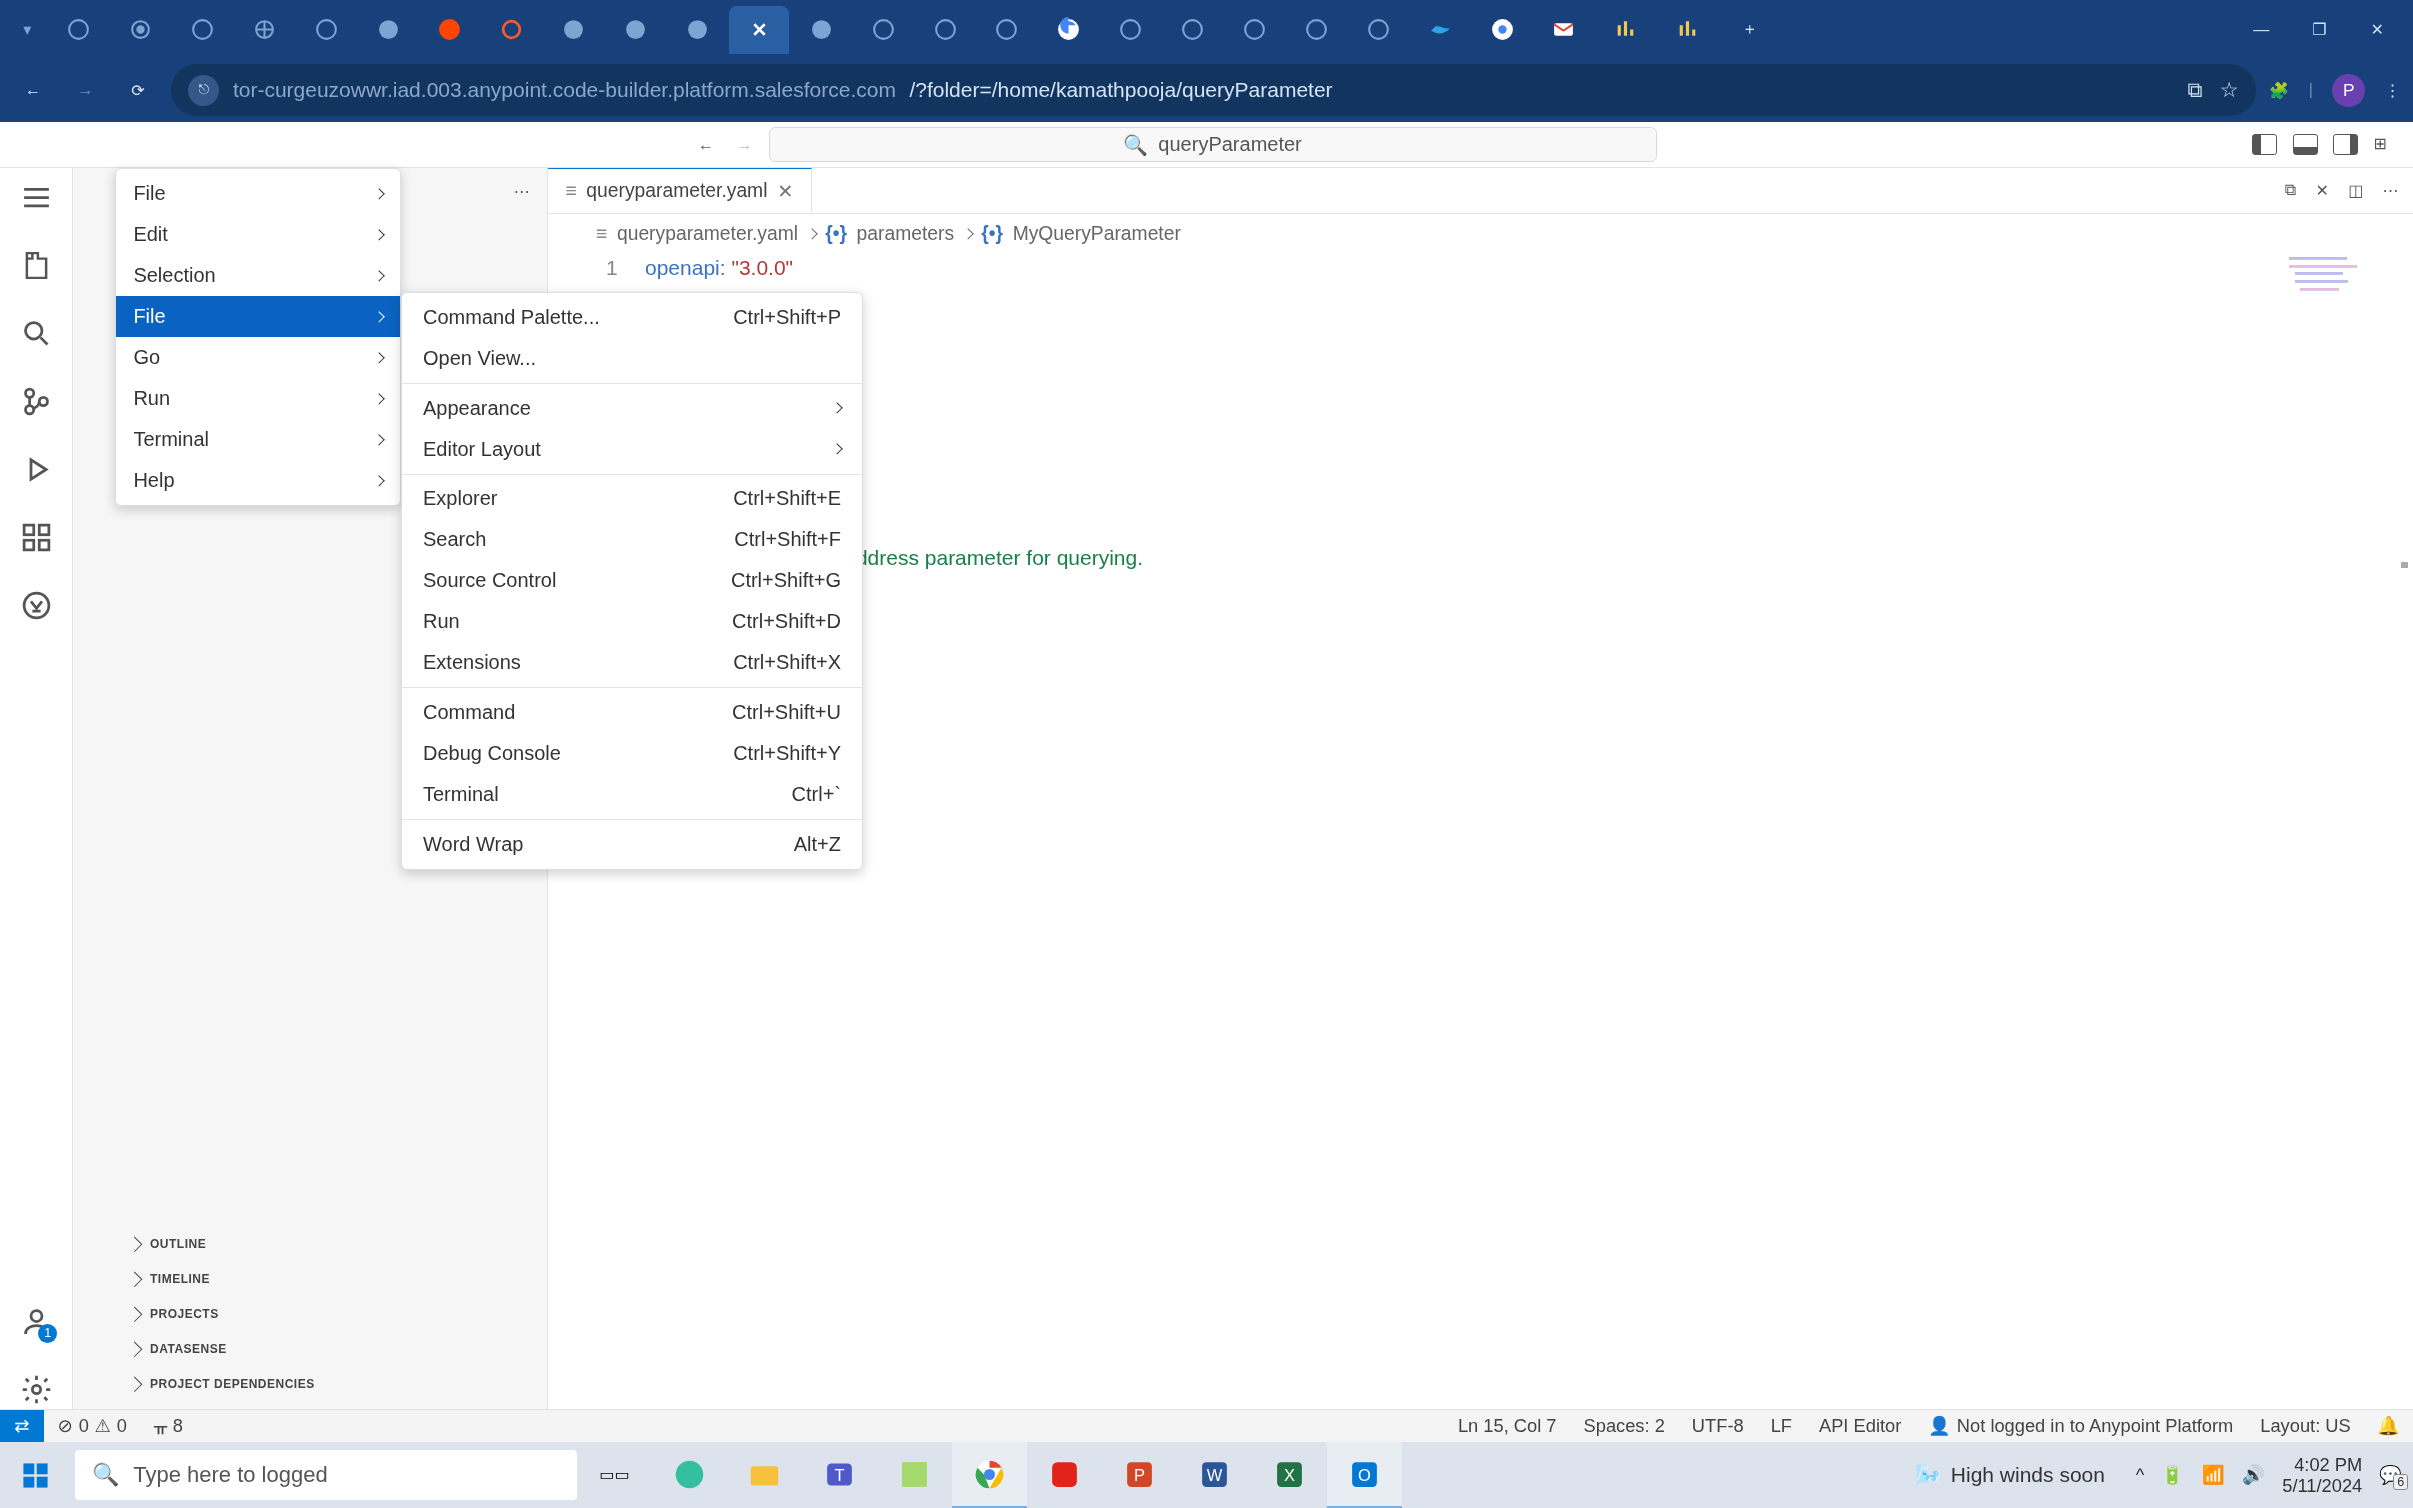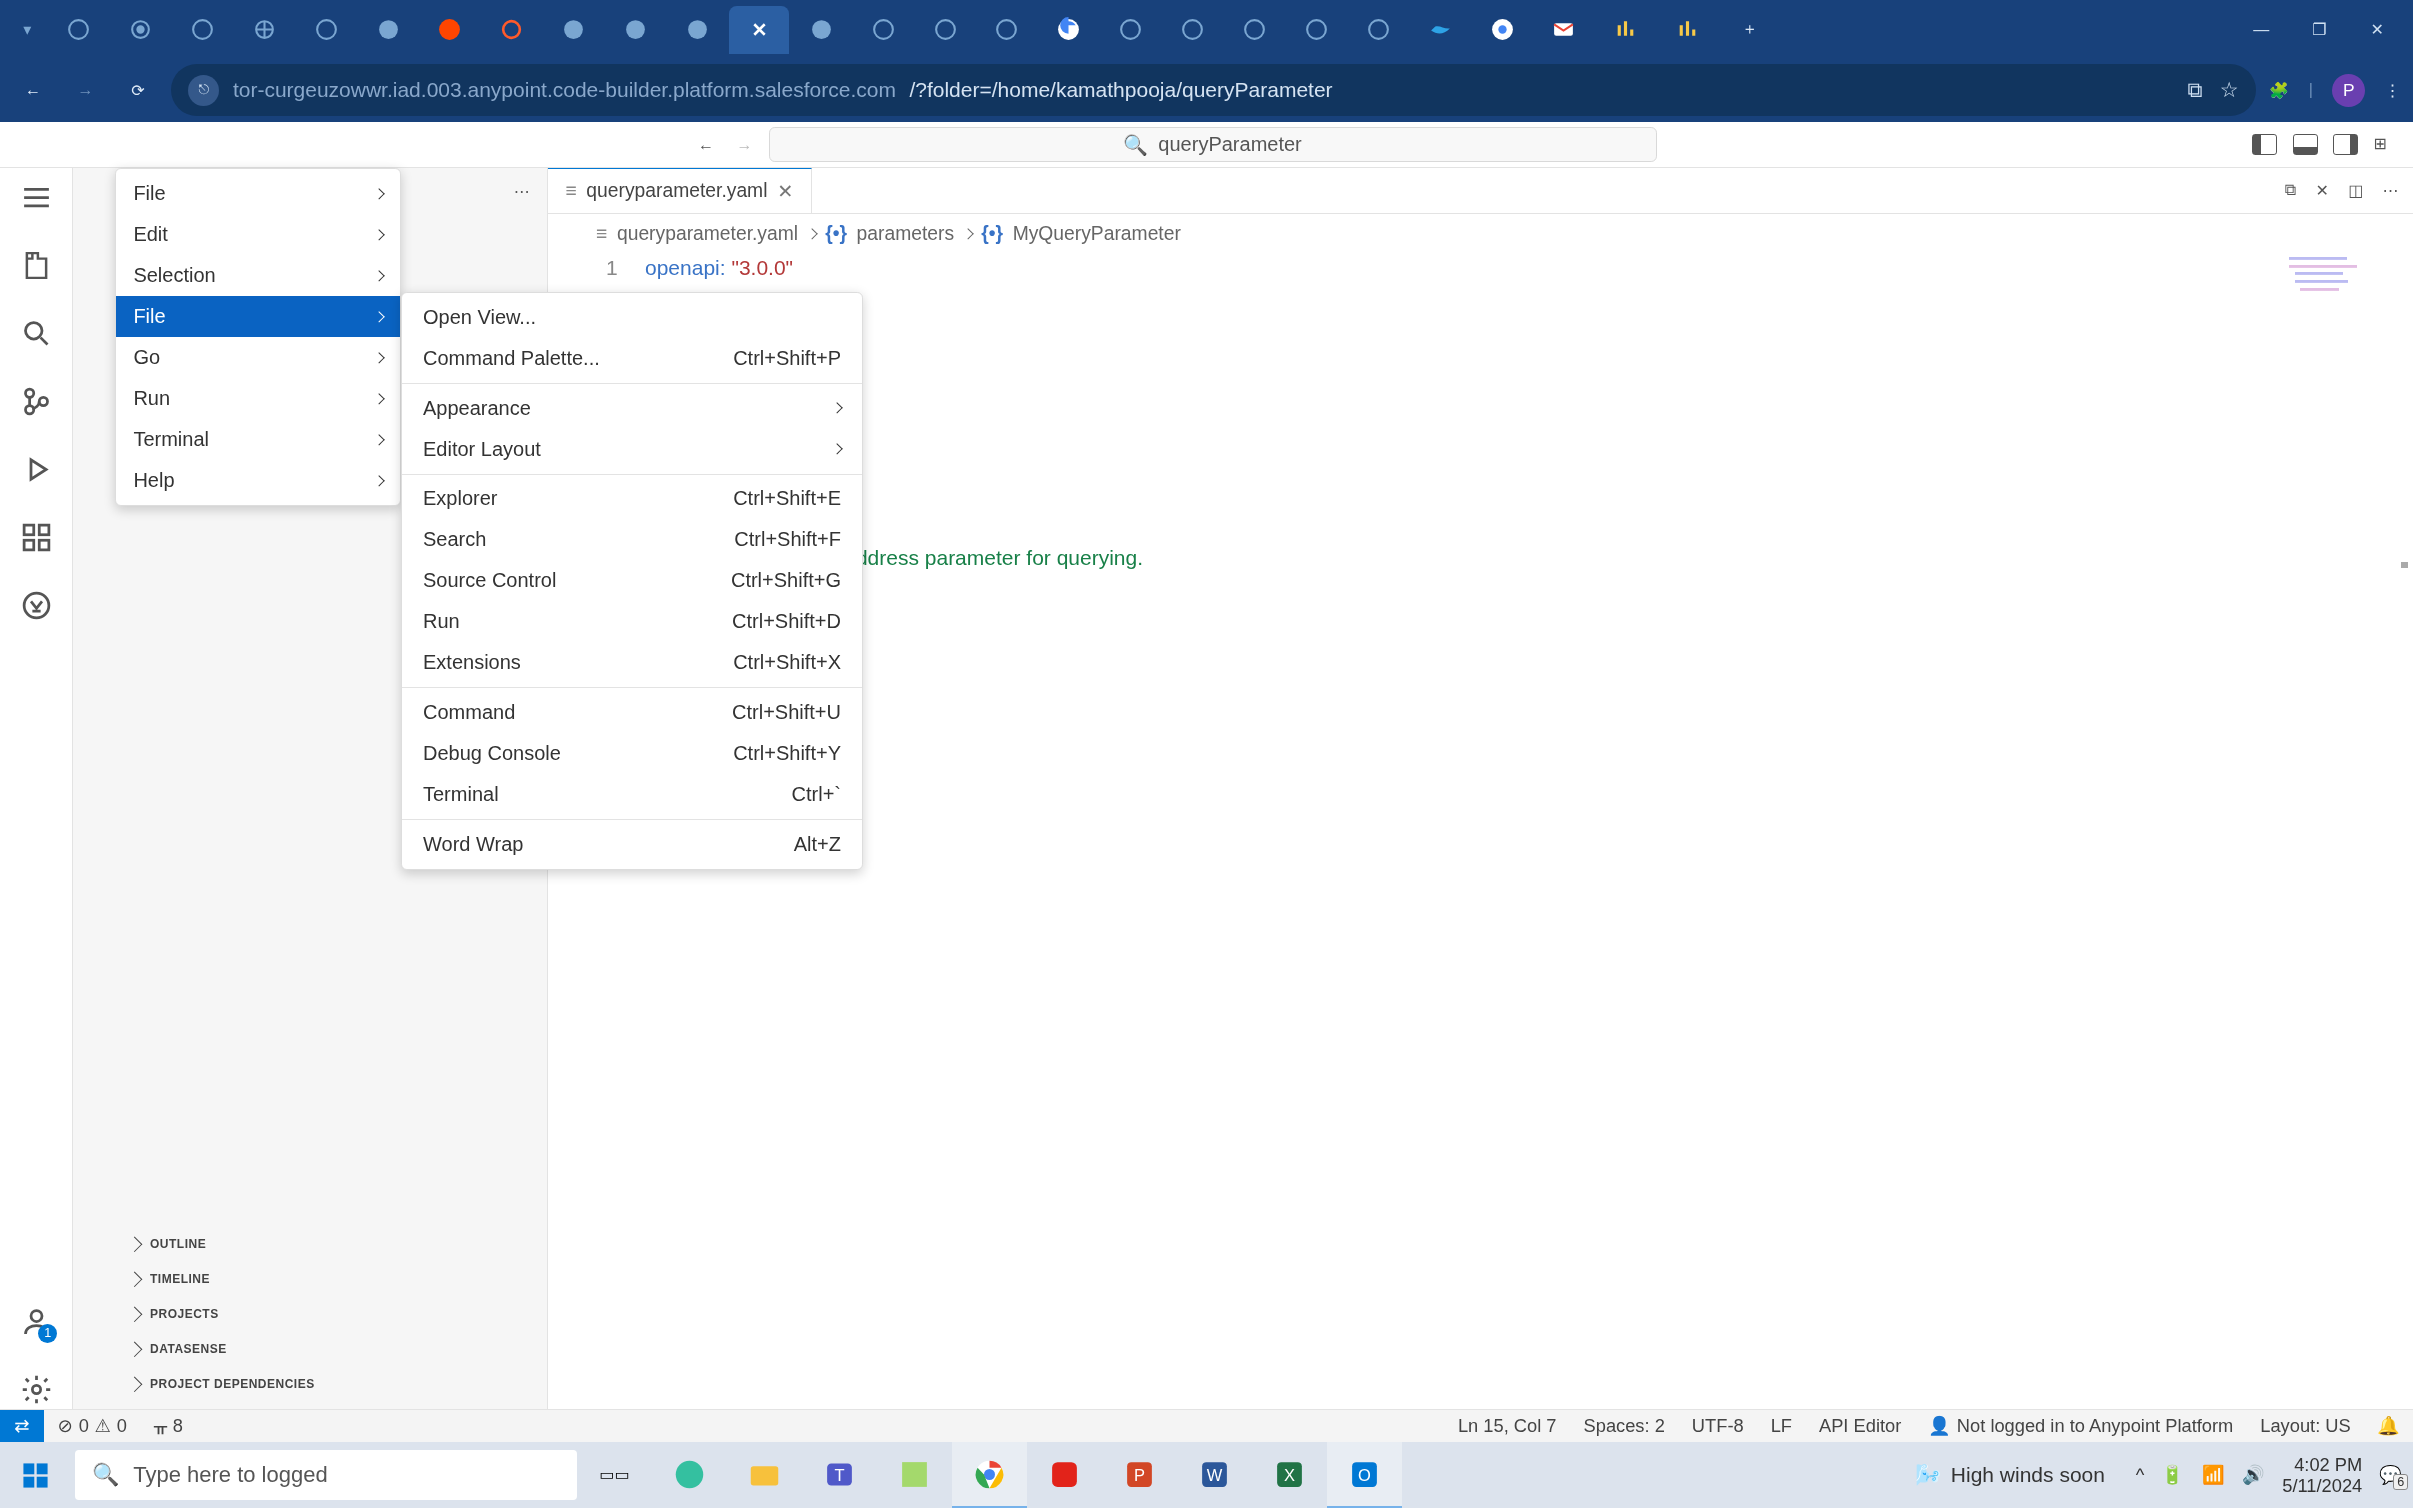--- a/index.html
+++ b/index.html
@@ -395,26 +395,26 @@
             <span class="chev chev-r"></span>
           </div>
         <div class="menu-row">
             <span>Help</span>
             <span class="chev chev-r"></span>
           </div>
       </div>
 
       <div class="submenu" style="left:328px; top:124px;">
         <div class="menu-row">
+            <span>Command Palette...</span>
+            <span>Ctrl+Shift+P</span>
+          </div>
+        <div class="menu-row">
             <span>Open View...</span>
             <span></span>
-          </div>
-        <div class="menu-row">
-            <span>Command Palette...</span>
-            <span>Ctrl+Shift+P</span>
           </div>
         <div class="sep"></div>
         <div class="menu-row">
             <span>Appearance</span>
             <span class="chev chev-r"></span>
           </div>
         <div class="menu-row">
             <span>Editor Layout</span>
             <span class="chev chev-r"></span>
           </div>

